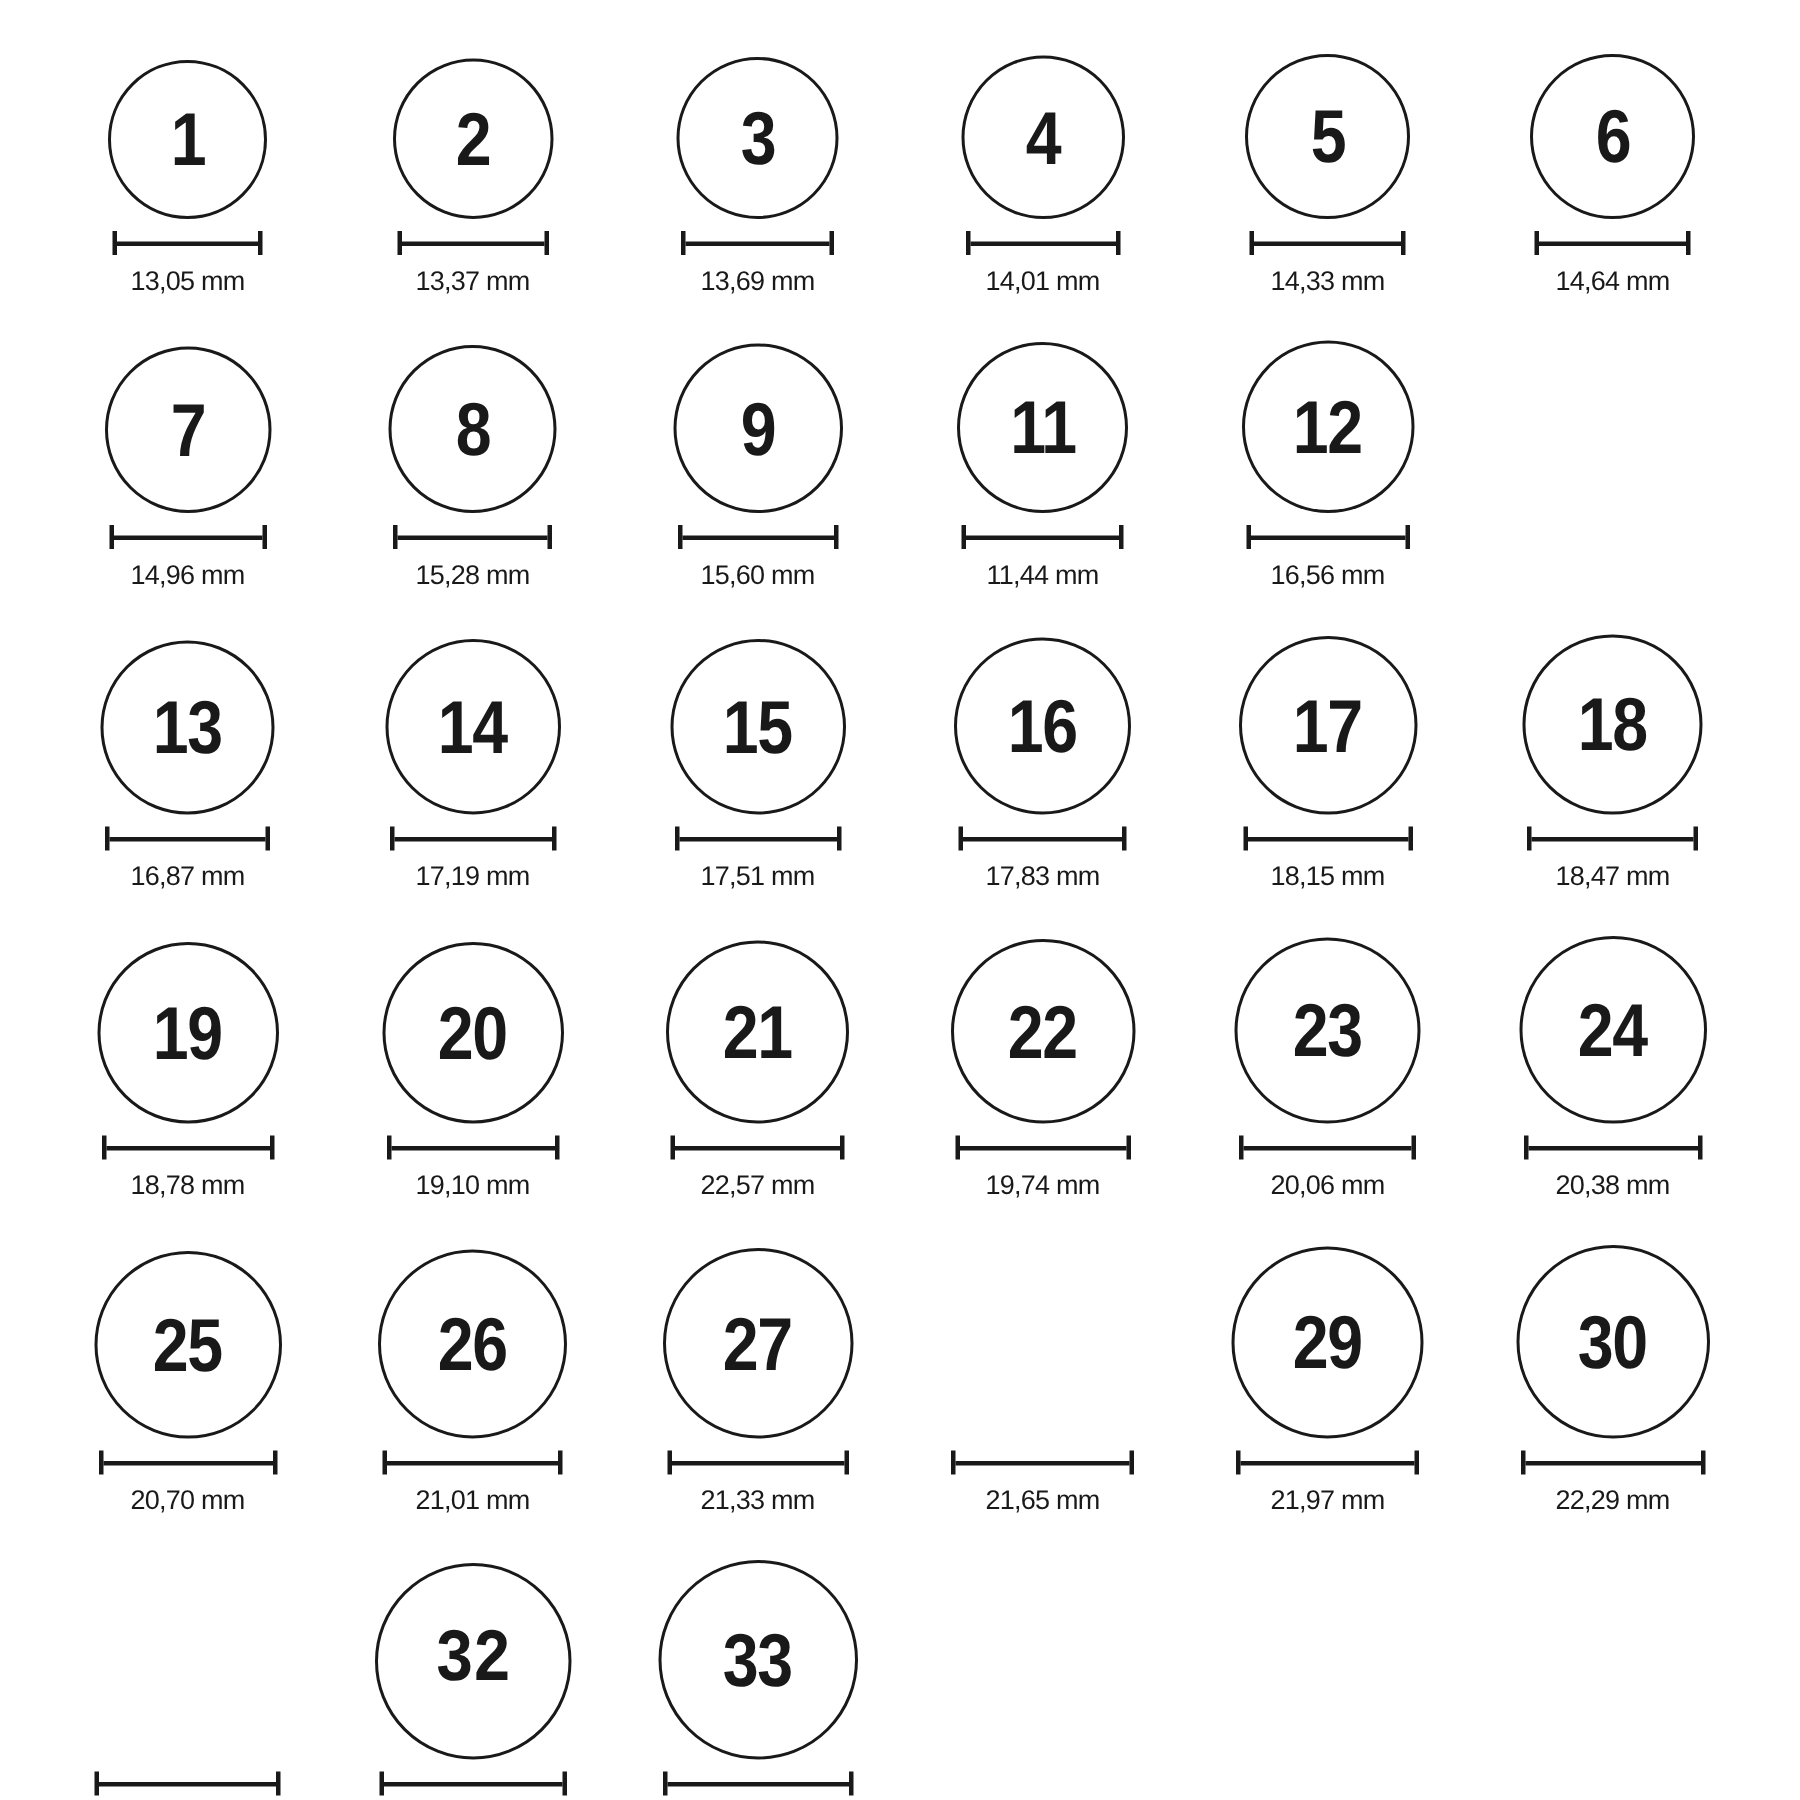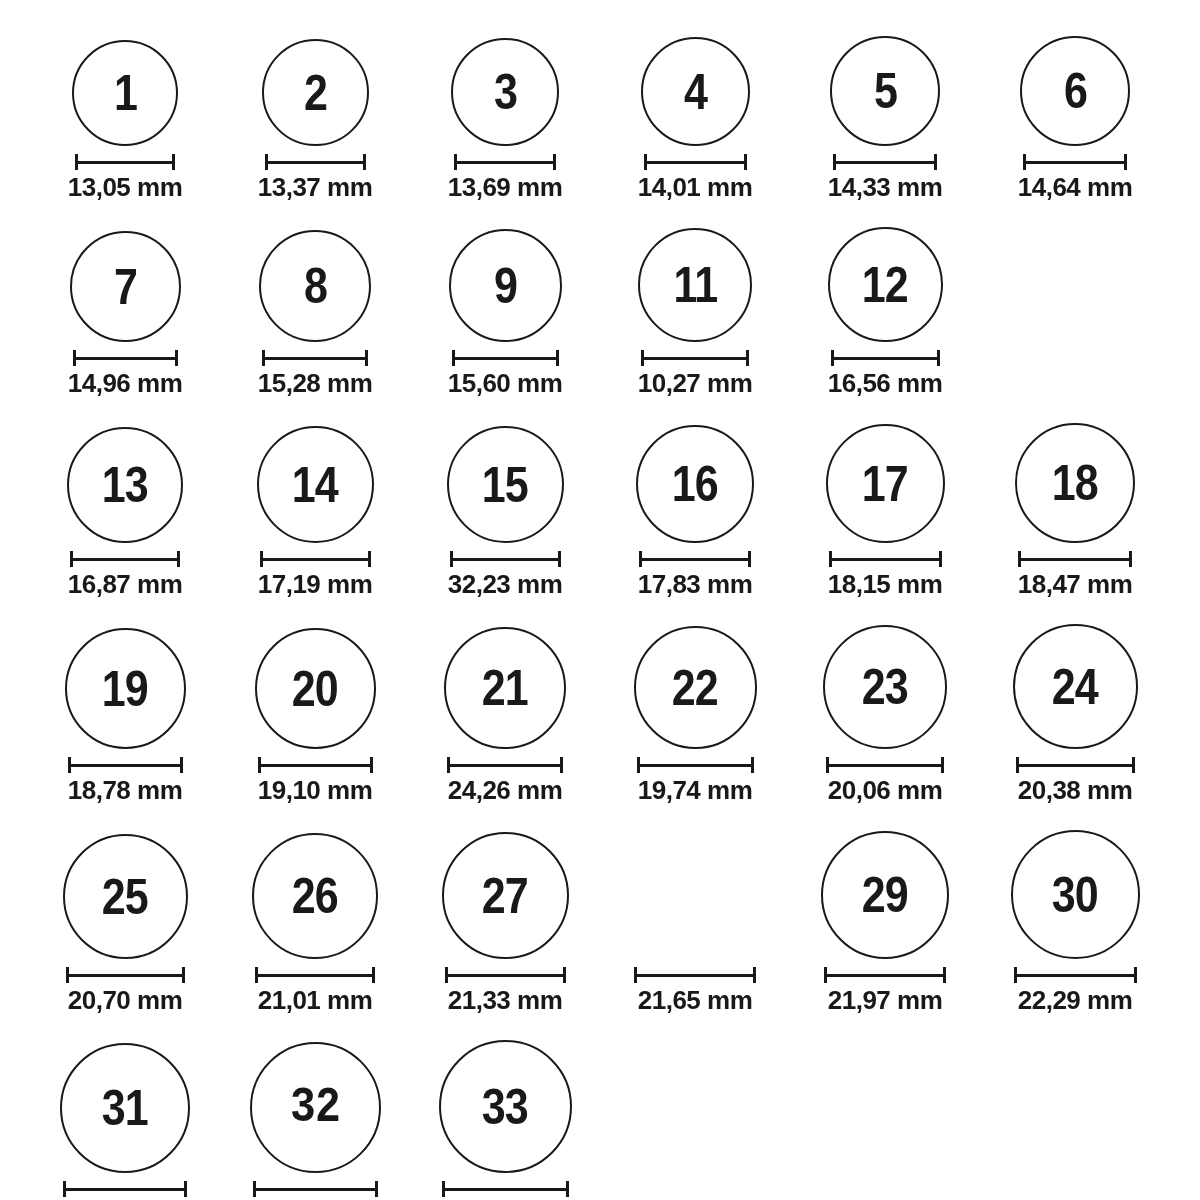--- a/index.html
+++ b/index.html
@@ -51,22 +51,22 @@
   }
   .measure::before {
     content: "";
     position: absolute;
     left: 0; right: 0;
     top: 6.5px;
     height: 3px;
     background: var(--ink);
   }
   .label {
-    font-weight: bold;
-    font-size: 26px;
+    font-weight: normal;
+    font-size: 18px;
     color: var(--ink);
     letter-spacing: -0.5px;
     line-height: 26px;
     white-space: nowrap;
   }
 </style>
 </head>
 <body>
 
 <div class="chart">
@@ -134,21 +134,21 @@
       <span class="num">9</span>
     </div>
     <div class="measure" style="width: 107px;"></div>
     <div class="label">15,60 mm</div>
   </div>
       <div class="cell">
     <div class="circle" style="width: 114px; height: 114px;">
       <span class="num">11</span>
     </div>
     <div class="measure" style="width: 108px;"></div>
-    <div class="label">10,27 mm</div>
+    <div class="label">11,44 mm</div>
   </div>
       <div class="cell">
     <div class="circle" style="width: 115px; height: 115px; justify-content: center;">
       <span class="num">12</span>
     </div>
     <div class="measure" style="width: 109px;"></div>
     <div class="label">16,56 mm</div>
   </div>
     </div>
     <div class="row">
@@ -164,21 +164,21 @@
       <span class="num">14</span>
     </div>
     <div class="measure" style="width: 111px;"></div>
     <div class="label">17,19 mm</div>
   </div>
       <div class="cell">
     <div class="circle" style="width: 117px; height: 117px;">
       <span class="num">15</span>
     </div>
     <div class="measure" style="width: 111px;"></div>
-    <div class="label">32,23 mm</div>
+    <div class="label">17,51 mm</div>
   </div>
       <div class="cell">
     <div class="circle" style="width: 118px; height: 118px;">
       <span class="num">16</span>
     </div>
     <div class="measure" style="width: 112px;"></div>
     <div class="label">17,83 mm</div>
   </div>
       <div class="cell">
     <div class="circle" style="width: 119px; height: 119px;">
@@ -208,21 +208,21 @@
       <span class="num">20</span>
     </div>
     <div class="measure" style="width: 115px;"></div>
     <div class="label">19,10 mm</div>
   </div>
       <div class="cell">
     <div class="circle" style="width: 122px; height: 122px;">
       <span class="num">21</span>
     </div>
     <div class="measure" style="width: 116px;"></div>
-    <div class="label">24,26 mm</div>
+    <div class="label">22,57 mm</div>
   </div>
       <div class="cell">
     <div class="circle" style="width: 123px; height: 123px;">
       <span class="num">22</span>
     </div>
     <div class="measure" style="width: 117px;"></div>
     <div class="label">19,74 mm</div>
   </div>
       <div class="cell">
     <div class="circle" style="width: 124px; height: 124px;">
@@ -275,23 +275,20 @@
       <div class="cell">
     <div class="circle" style="width: 129px; height: 129px;">
       <span class="num">30</span>
     </div>
     <div class="measure" style="width: 123px;"></div>
     <div class="label">22,29 mm</div>
   </div>
     </div>
     <div class="row">
       <div class="cell">
-    <div class="circle" style="width: 130px; height: 130px;">
-      <span class="num">31</span>
-    </div>
     <div class="measure" style="width: 124px;"></div>
 
   </div>
       <div class="cell">
     <div class="circle" style="width: 131px; height: 131px; font-family: Liberation Mono, monospace;">
       <span class="num">32</span>
     </div>
     <div class="measure" style="width: 125px;"></div>
 
   </div>

